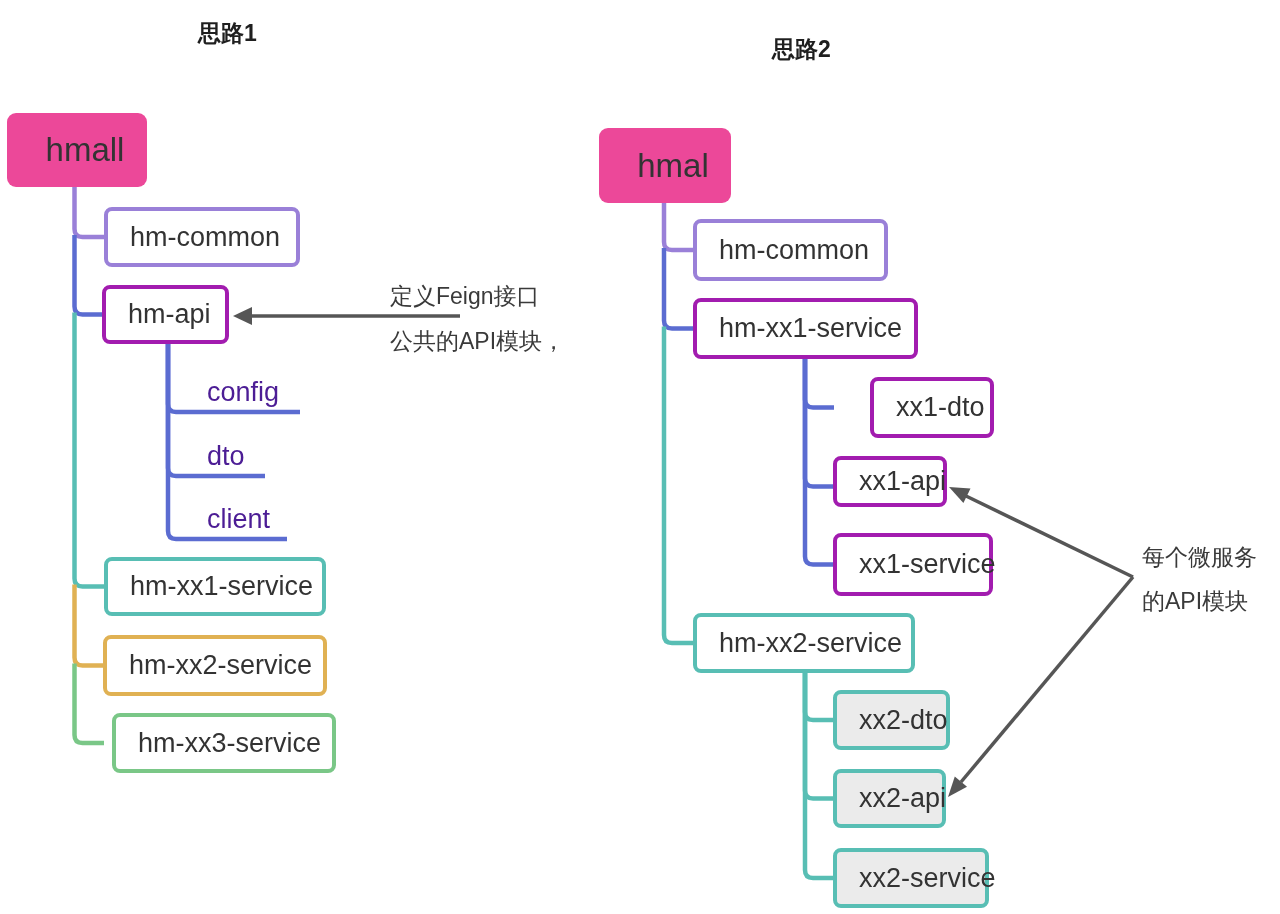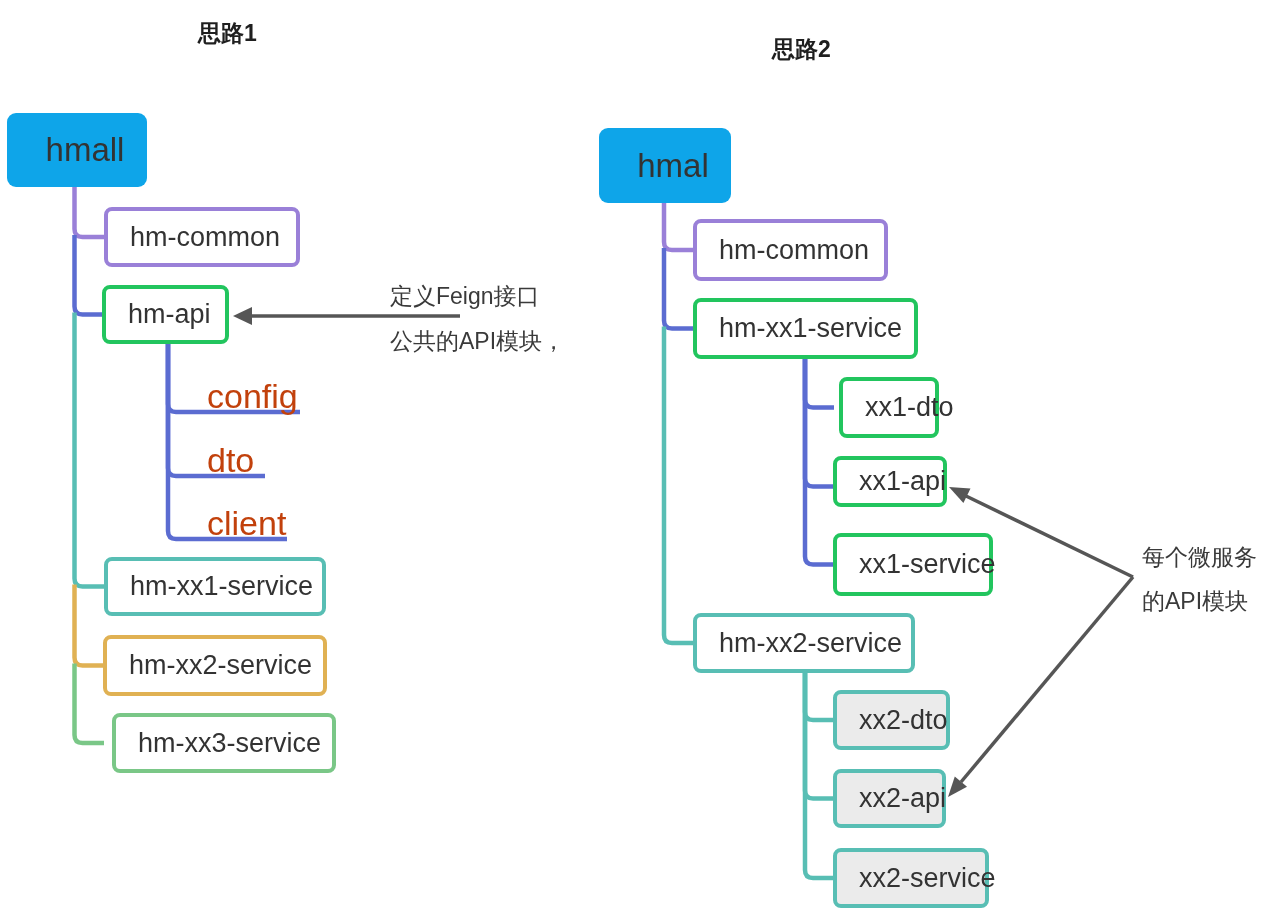--- a/index.html
+++ b/index.html
@@ -8,30 +8,30 @@
     font-family:"Liberation Sans","DejaVu Sans",sans-serif;color:#333;text-decoration:underline;
   }
   svg.connectors{position:absolute;left:0;top:0;z-index:1;}
   .title{position:absolute;z-index:3;font-size:23px;font-weight:bold;color:#1f1f1f;white-space:nowrap;}
   .box{
     position:absolute;z-index:2;box-sizing:border-box;background:#ffffff;
     border-radius:8px;font-size:27px;color:#333;display:flex;align-items:center;
     padding-left:22px;white-space:nowrap;
   }
   .root{
-    background:#0ea5e9;border:none;border-radius:9px;font-size:33px;
+    background:#ec4899;border:none;border-radius:9px;font-size:33px;
     justify-content:center;padding-left:16px;
   }
   .b-purple{border:4px solid #9a80d8;}
-  .b-blue{border:4px solid #22c55e;}
+  .b-blue{border:4px solid #a21caf;}
   .b-teal{border:4px solid #58beb4;}
   .b-yellow{border:4px solid #e0b153;}
   .b-green{border:4px solid #7ac787;}
   .bg-gray{background:#ebebeb;}
-  .leaf-label{position:absolute;z-index:2;font-size:34px;color:#c2410c;white-space:nowrap;}
+  .leaf-label{position:absolute;z-index:2;font-size:27px;color:#4c1d95;white-space:nowrap;}
   .anno{position:absolute;z-index:3;font-size:23px;color:#3a3a3a;line-height:45px;white-space:nowrap;}
   .anno span{display:block;}
   .s-purple{stroke:#9a80d8;}
   .s-blue{stroke:#5b6cd1;}
   .s-teal{stroke:#58beb4;}
   .s-yellow{stroke:#e0b153;}
   .s-green{stroke:#7ac787;}
   .branch{fill:none;stroke-width:4.5px;}
   .arrow-line{fill:none;stroke:#565656;stroke-width:3.5px;}
   .arrow-head{fill:#565656;stroke:none;}
@@ -107,21 +107,21 @@
   </div>
 
   <div class="title" style="left:772px;top:34px">思路2</div>
 
   <div class="box root" style="left:599px;top:128px;width:132px;height:75px">hmal</div>
 
   <div class="box b-purple" style="left:693px;top:219px;width:195px;height:62px">hm-common</div>
 
   <div class="box b-blue" style="left:693px;top:298px;width:225px;height:61px">hm-xx1-service</div>
 
-  <div class="box b-blue" style="left:839px;top:377px;width:100px;height:61px">xx1-dto</div>
+  <div class="box b-blue" style="left:870px;top:377px;width:124px;height:61px">xx1-dto</div>
   <div class="box b-blue" style="left:833px;top:456px;width:114px;height:51px">xx1-api</div>
   <div class="box b-blue" style="left:833px;top:533px;width:160px;height:63px">xx1-service</div>
 
   <div class="box b-teal" style="left:693px;top:613px;width:222px;height:60px">hm-xx2-service</div>
 
   <div class="box b-teal bg-gray" style="left:833px;top:690px;width:117px;height:60px">xx2-dto</div>
   <div class="box b-teal bg-gray" style="left:833px;top:769px;width:113px;height:59px">xx2-api</div>
   <div class="box b-teal bg-gray" style="left:833px;top:848px;width:156px;height:60px">xx2-service</div>
 
   <div class="anno" style="left:1142px;top:535px;line-height:44px">

